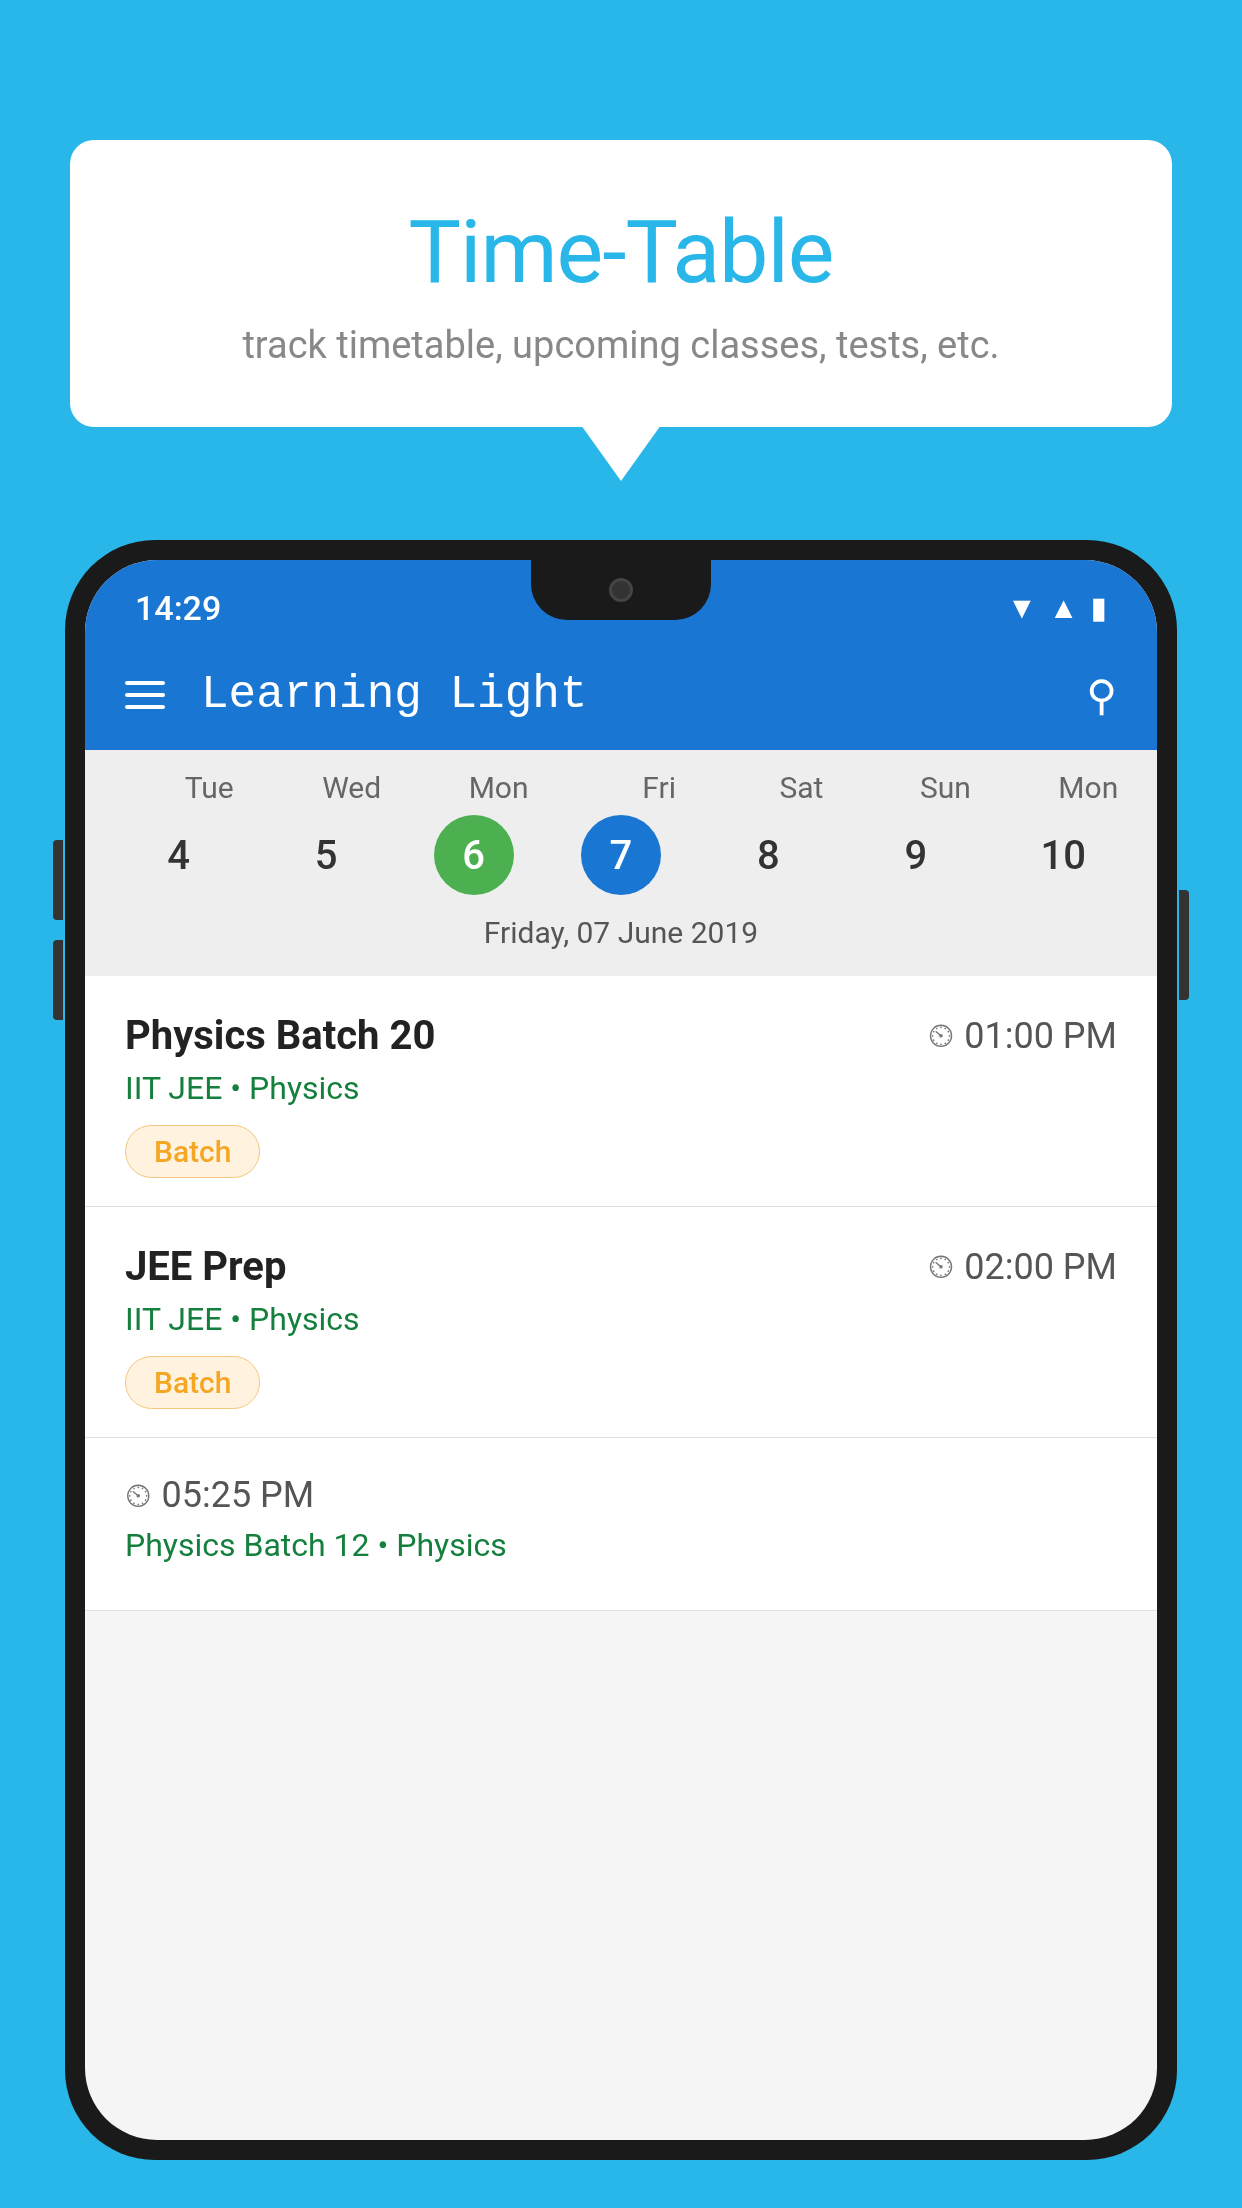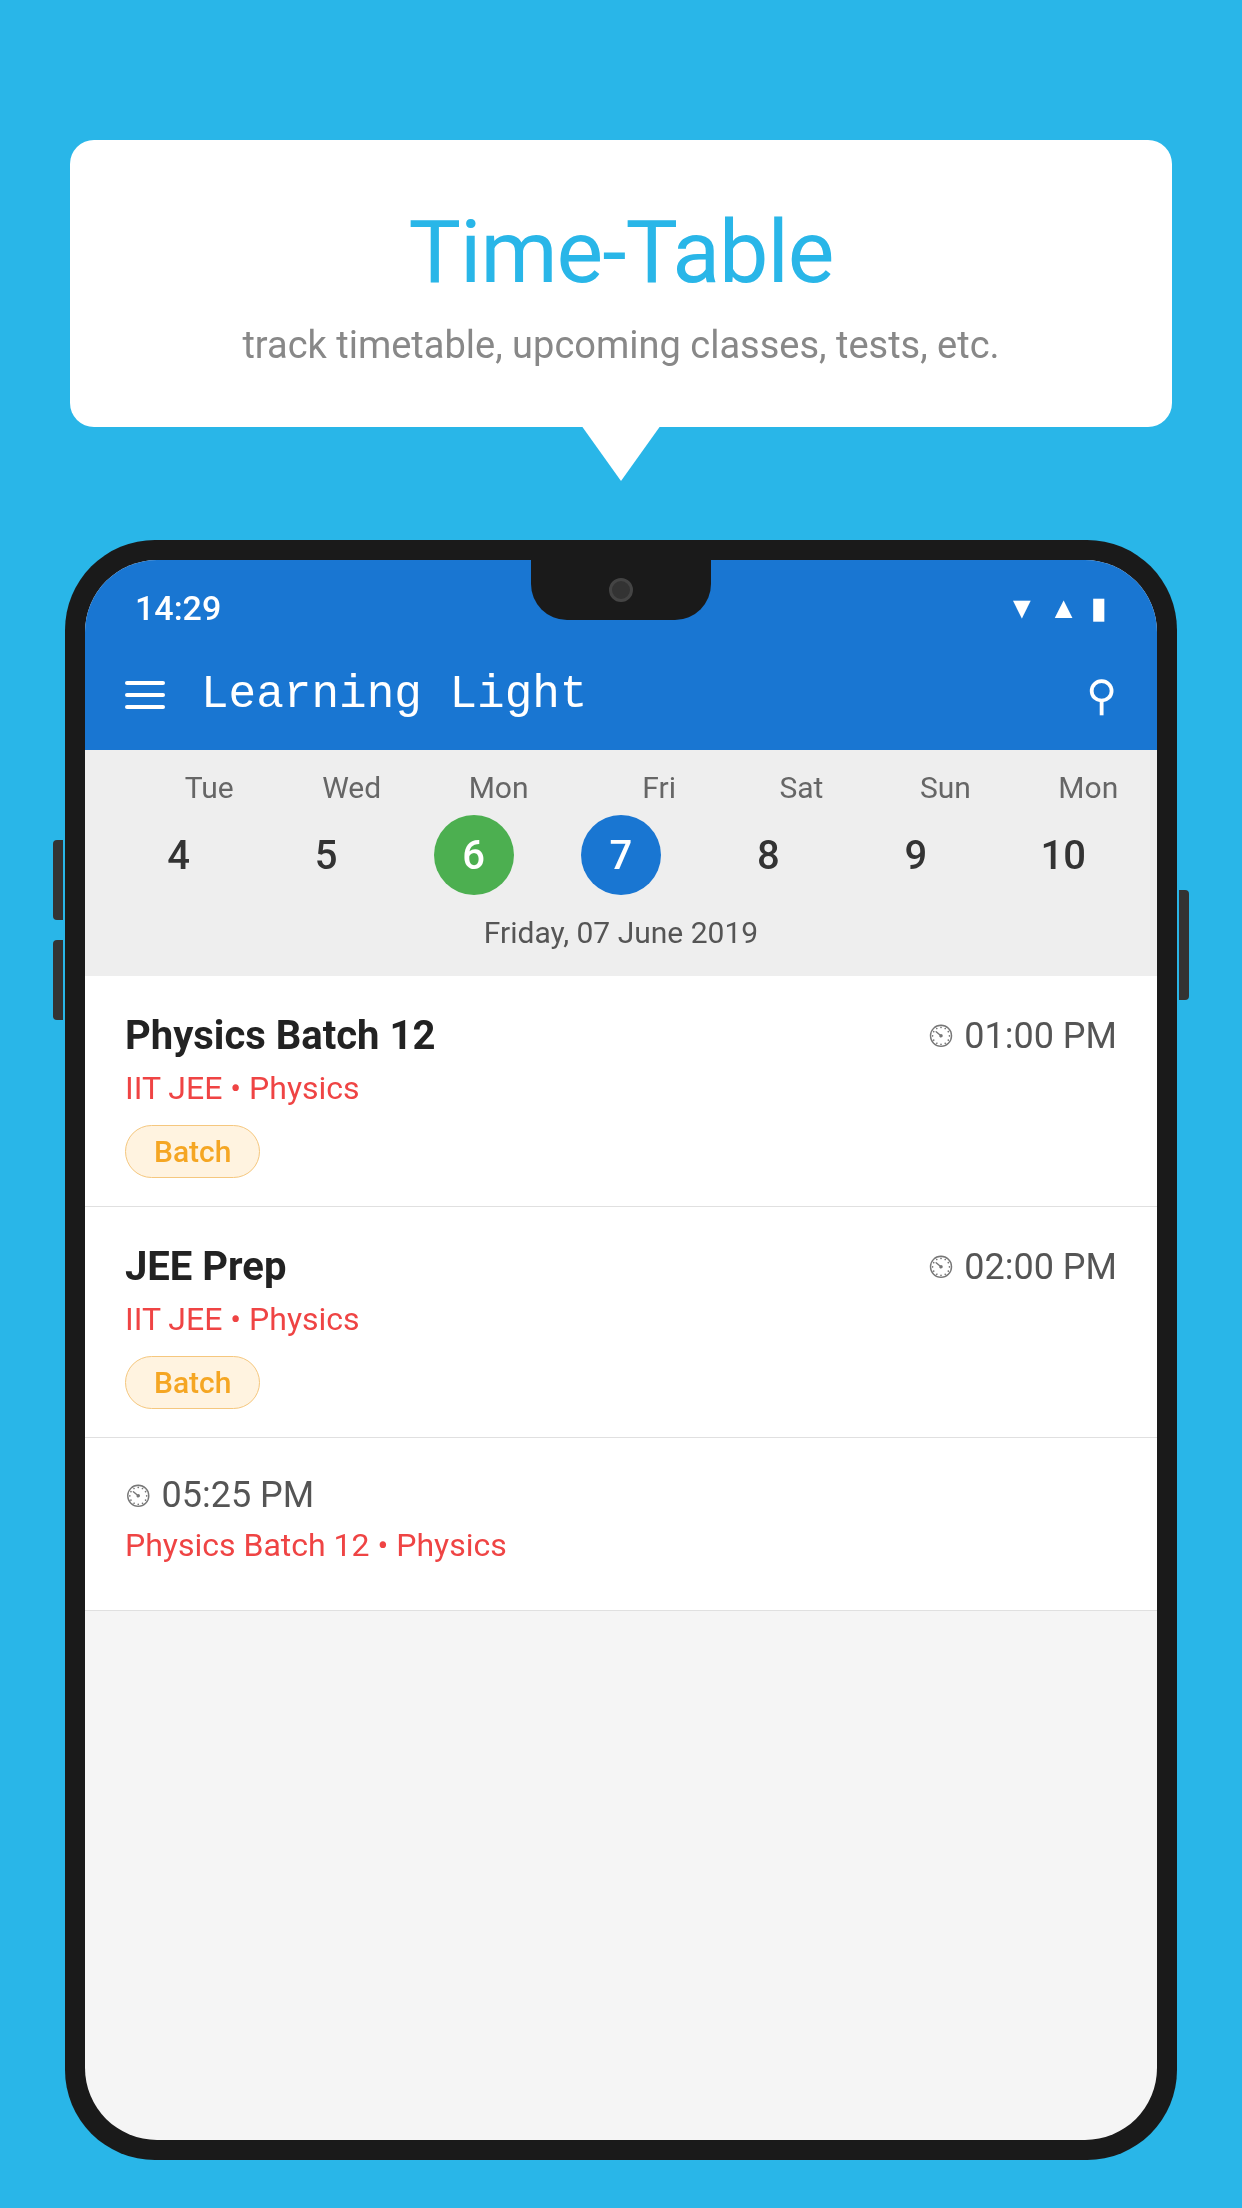--- a/index.html
+++ b/index.html
@@ -266,21 +266,21 @@
       color: #555;
     }
 
     .clock-icon {
       font-size: 34px;
       color: #777;
     }
 
     .schedule-subtitle {
       font-size: 32px;
-      color: #ef4444;
+      color: #15803d;
       margin-bottom: 18px;
     }
 
     .batch-badge {
       display: inline-block;
       background: #fff3e0;
       color: #f5a623;
       font-size: 30px;
       padding: 8px 28px;
       border-radius: 30px;
@@ -380,21 +380,21 @@
           <div class="day-number">9</div>
           <div class="day-number">10</div>
         </div>
         <div class="selected-date-label">Friday, 07 June 2019</div>
       </div>
 
       <div class="schedule-list">
 
         <div class="schedule-item">
           <div class="schedule-item-header">
-            <span class="schedule-title">Physics Batch 12</span>
+            <span class="schedule-title">Physics Batch 20</span>
             <div class="schedule-time">
               <span class="clock-icon">⏲</span>
               <span>01:00 PM</span>
             </div>
           </div>
           <div class="schedule-subtitle">IIT JEE • Physics</div>
           <span class="batch-badge">Batch</span>
         </div>
 
         <div class="schedule-item">

